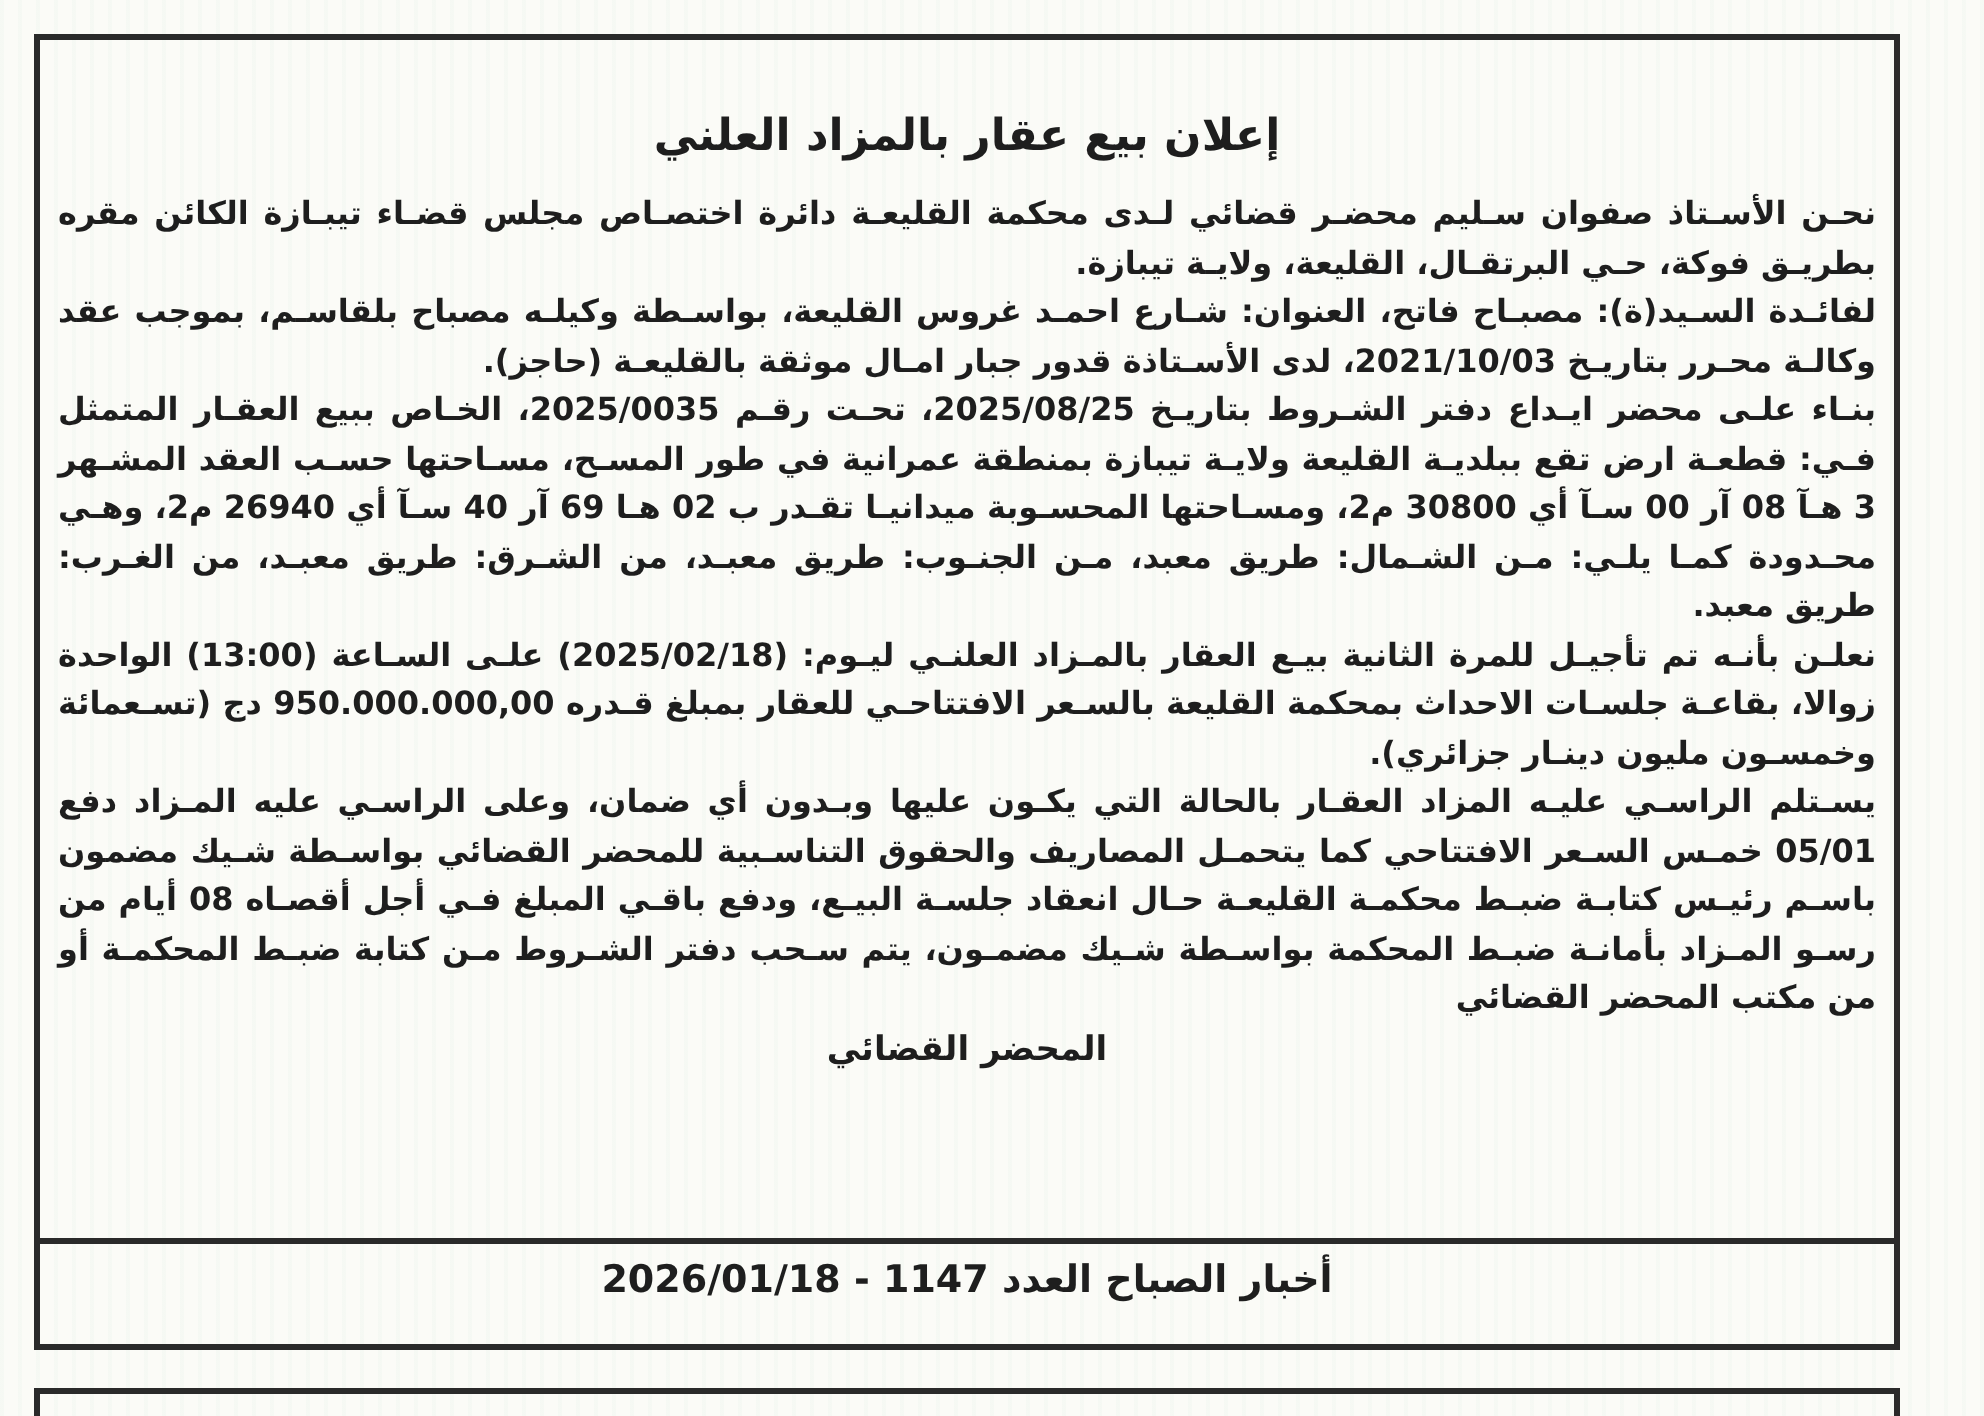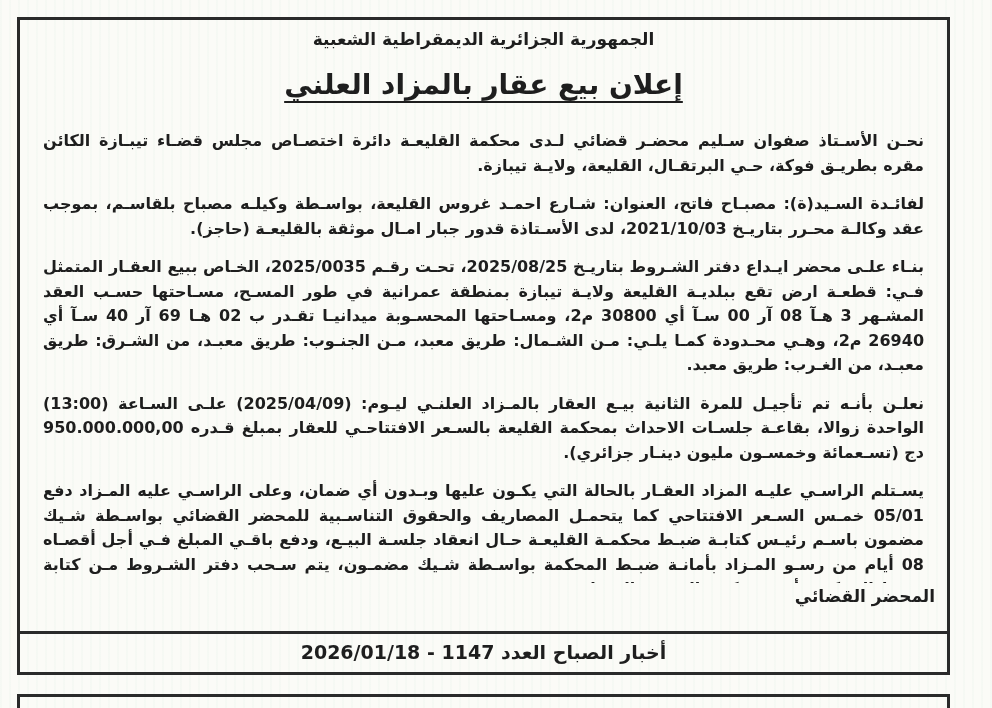--- a/index.html
+++ b/index.html
@@ -33,75 +33,73 @@
     background:transparent;
   }
   .doc-header{ text-align:center; }
   .republic-line{
     margin-top:9px;
     font-size:17px;
     letter-spacing:0px;
   }
   .notice-title{
     display:inline-block;
-    margin-top:0;
-    font-size:28px;
-    text-decoration:underline;
+    margin-top:17px;
+    font-size:22px;
     text-decoration-thickness:2px;
     text-underline-offset:7px;
   }
   .doc-body{
     padding:14px 9px 0 9px;
     font-size:16px;
     line-height:24.5px;
     text-align:justify;
     max-height:482px;
     overflow:hidden;
   }
-  .doc-body p{ margin:14px; }
+  .doc-body p{ margin:0; }
   .signature{
     padding:3px 12px 0 12px;
     font-size:17px;
-    text-align:right;
+    text-align:center;
   }
   .footer-row{
     position:absolute;
     left:0; right:0; bottom:0;
     border-top:3px solid var(--border);
     text-align:center;
     font-size:19px;
-    padding:7px 0 9px 0;
+    padding:7px 0 21px 0;
     background:transparent;
   }
   .next-box{
     position:absolute;
     left:17px; top:694px;
     width:933px; height:40px;
     border:3px solid var(--border);
     background:transparent;
   }
 </style>
 </head>
 <body>
 
 <div class="page">
 
   <div class="doc-box">
 
     <div class="doc-header">
-      <div class="republic-line">الجمهورية الجزائرية الديمقراطية الشعبية</div>
       <br>
       <span class="notice-title">إعلان بيع عقار بالمزاد العلني</span>
     </div>
 
     <div class="doc-body">
       <p>نحـن الأسـتاذ صفوان سـليم محضـر قضائي لـدى محكمة القليعـة دائرة اختصـاص مجلس قضـاء تيبـازة الكائن مقره بطريـق فوكة، حـي البرتقـال، القليعة، ولايـة تيبازة.</p>
       <p>لفائـدة السـيد(ة): مصبـاح فاتح، العنوان: شـارع احمـد غروس القليعة، بواسـطة وكيلـه مصباح بلقاسـم، بموجب عقد وكالـة محـرر بتاريـخ 2021/10/03، لدى الأسـتاذة قدور جبار امـال موثقة بالقليعـة (حاجز).</p>
       <p>بنـاء علـى محضر ايـداع دفتر الشـروط بتاريـخ 2025/08/25، تحـت رقـم 2025/0035، الخـاص ببيع العقـار المتمثل فـي: قطعـة ارض تقع ببلديـة القليعة ولايـة تيبازة بمنطقة عمرانية في طور المسـح، مسـاحتها حسـب العقد المشـهر 3 هـآ 08 آر 00 سـآ أي 30800 م2، ومسـاحتها المحسـوبة ميدانيـا تقـدر ب 02 هـا 69 آر 40 سـآ أي 26940 م2، وهـي محـدودة كمـا يلـي: مـن الشـمال: طريق معبد، مـن الجنـوب: طريق معبـد، من الشـرق: طريق معبـد، من الغـرب: طريق معبد.</p>
-      <p>نعلـن بأنـه تم تأجيـل للمرة الثانية بيـع العقار بالمـزاد العلنـي ليـوم: (2025/04/09) علـى السـاعة (13:00) الواحدة زوالا، بقاعـة جلسـات الاحداث بمحكمة القليعة بالسـعر الافتتاحـي للعقار بمبلغ قـدره 950.000.000,00 دج (تسـعمائة وخمسـون مليون دينـار جزائري).</p>
+      <p>نعلـن بأنـه تم تأجيـل للمرة الثانية بيـع العقار بالمـزاد العلنـي ليـوم: (2025/02/18) علـى السـاعة (13:00) الواحدة زوالا، بقاعـة جلسـات الاحداث بمحكمة القليعة بالسـعر الافتتاحـي للعقار بمبلغ قـدره 950.000.000,00 دج (تسـعمائة وخمسـون مليون دينـار جزائري).</p>
       <p>يسـتلم الراسـي عليـه المزاد العقـار بالحالة التي يكـون عليها وبـدون أي ضمان، وعلى الراسـي عليه المـزاد دفع 05/01 خمـس السـعر الافتتاحي كما يتحمـل المصاريف والحقوق التناسـبية للمحضر القضائي بواسـطة شـيك مضمون باسـم رئيـس كتابـة ضبـط محكمـة القليعـة حـال انعقاد جلسـة البيـع، ودفع باقـي المبلغ فـي أجل أقصـاه 08 أيام من رسـو المـزاد بأمانـة ضبـط المحكمة بواسـطة شـيك مضمـون، يتم سـحب دفتر الشـروط مـن كتابة ضبـط المحكمـة أو من مكتب المحضر القضائي</p>
     </div>
 
     <div class="signature">المحضر القضائي</div>
 
     <div class="footer-row">أخبار الصباح العدد 1147 - 2026/01/18</div>
 
   </div>
 
   <div class="next-box"></div>

